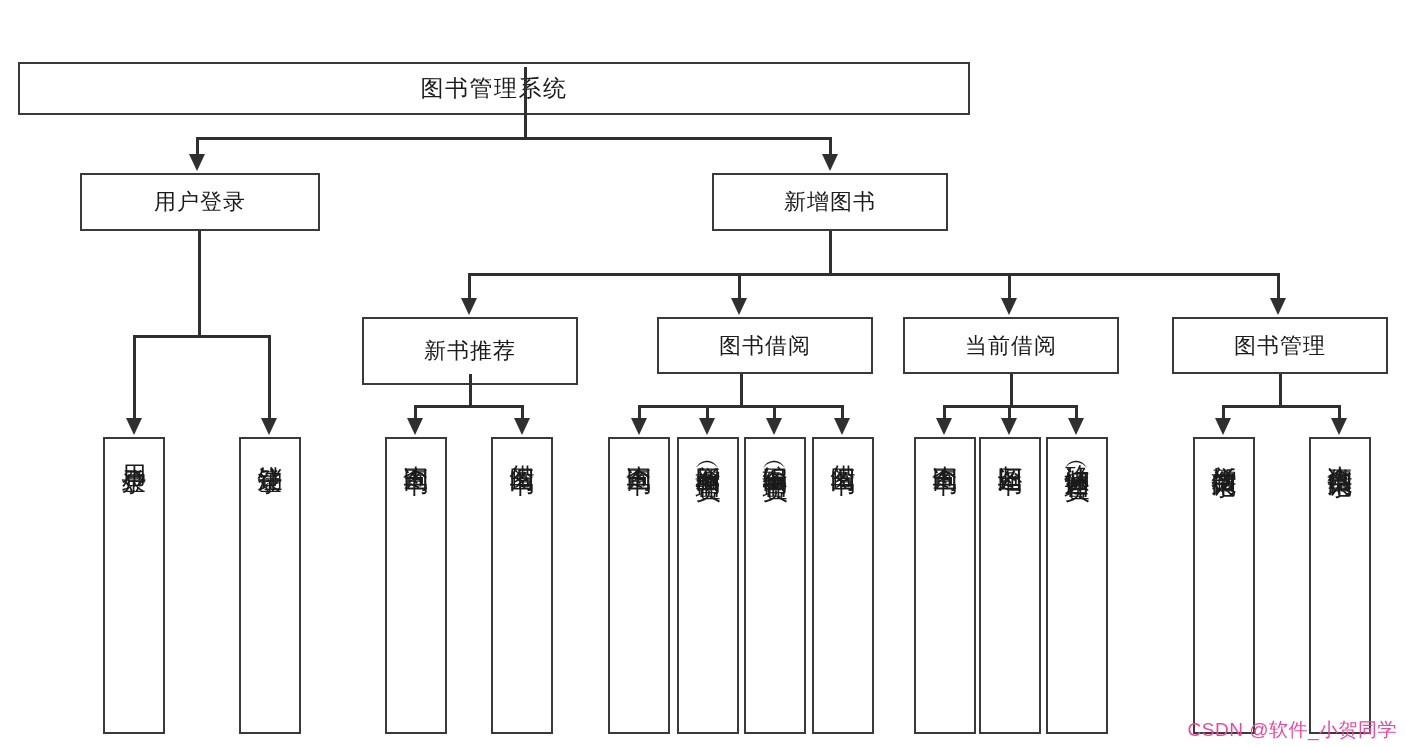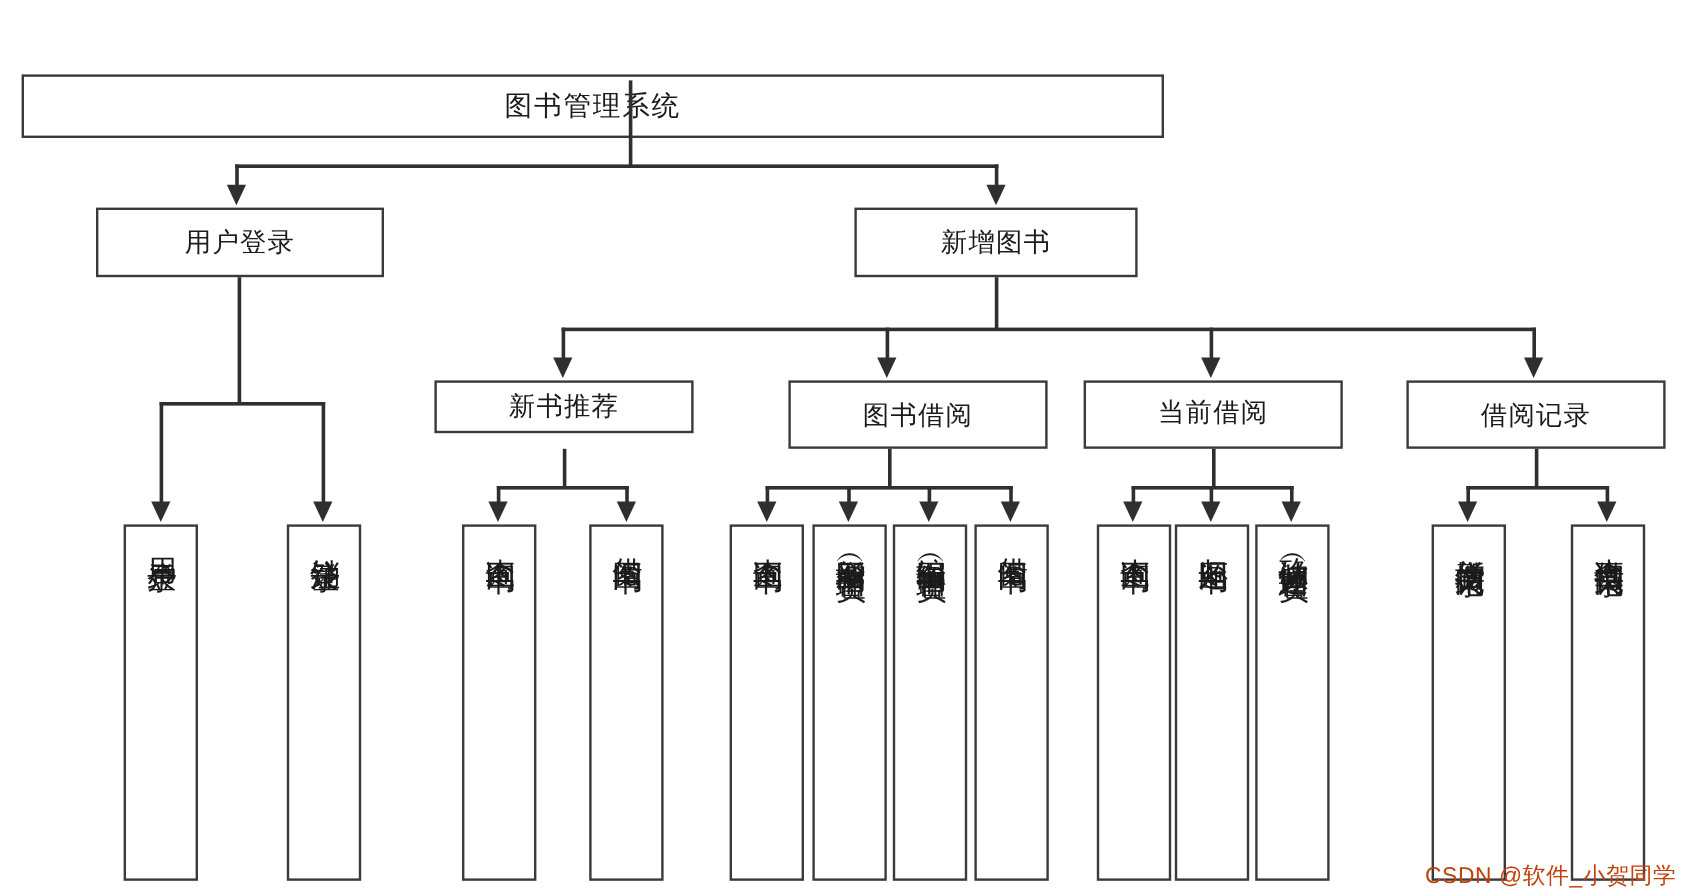--- a/index.html
+++ b/index.html
@@ -72,21 +72,21 @@
     border-left: 8px solid transparent;
     border-right: 8px solid transparent;
     border-top: 17px solid #2f2f2f;
   }
   
   #watermark {
     position: absolute;
     right: 8px;
     bottom: 4px;
     font-size: 19px;
-    color: #c2410c;
+    color: #ec4899;
     white-space: nowrap;
     letter-spacing: 0.5px;
   }
 </style>
 </head>
 <body>
 
 <div id="canvas">
 
   <div class="node h root" style="left:18px; top:14px; width:952px; height:53px;margin-top:48px;">
@@ -122,31 +122,31 @@
   <div class="edge hline" style="left:468px; top:273px; width:812px; height:3px;"></div>
   <div class="edge vline" style="left:468px; top:273px; width:3px; height:26px;"></div>
   <div class="arrow" style="left:461px; top:298px;"></div>
   <div class="edge vline" style="left:738px; top:273px; width:3px; height:26px;"></div>
   <div class="arrow" style="left:731px; top:298px;"></div>
   <div class="edge vline" style="left:1008px; top:273px; width:3px; height:26px;"></div>
   <div class="arrow" style="left:1001px; top:298px;"></div>
   <div class="edge vline" style="left:1277px; top:273px; width:3px; height:26px;"></div>
   <div class="arrow" style="left:1270px; top:298px;"></div>
 
-  <div class="node h" style="left:362px; top:317px; width:216px; height:44px;">
+  <div class="node h" style="left:362px; top:317px; width:216px; height:68px;">
     <span class="node-label">新书推荐</span>
   </div>
   <div class="node h" style="left:633px; top:317px; width:216px; height:57px;margin-left:24px;">
     <span class="node-label">图书借阅</span>
   </div>
-  <div class="node h" style="left:903px; top:317px; width:216px; height:57px;font-family:Liberation Mono, monospace;">
+  <div class="node h" style="left:903px; top:317px; width:216px; height:57px;">
     <span class="node-label">当前借阅</span>
   </div>
   <div class="node h" style="left:1172px; top:317px; width:216px; height:57px;">
-    <span class="node-label">借阅记录</span>
+    <span class="node-label">图书管理</span>
   </div>
 
   <div class="edge vline" style="left:469px; top:374px; width:3px; height:33px;"></div>
   <div class="edge hline" style="left:414px; top:405px; width:110px; height:3px;"></div>
   <div class="edge vline" style="left:414px; top:405px; width:3px; height:14px;"></div>
   <div class="arrow" style="left:407px; top:418px;"></div>
   <div class="edge vline" style="left:521px; top:405px; width:3px; height:14px;"></div>
   <div class="arrow" style="left:514px; top:418px;"></div>
 
   <div class="edge vline" style="left:740px; top:374px; width:3px; height:33px;"></div>

